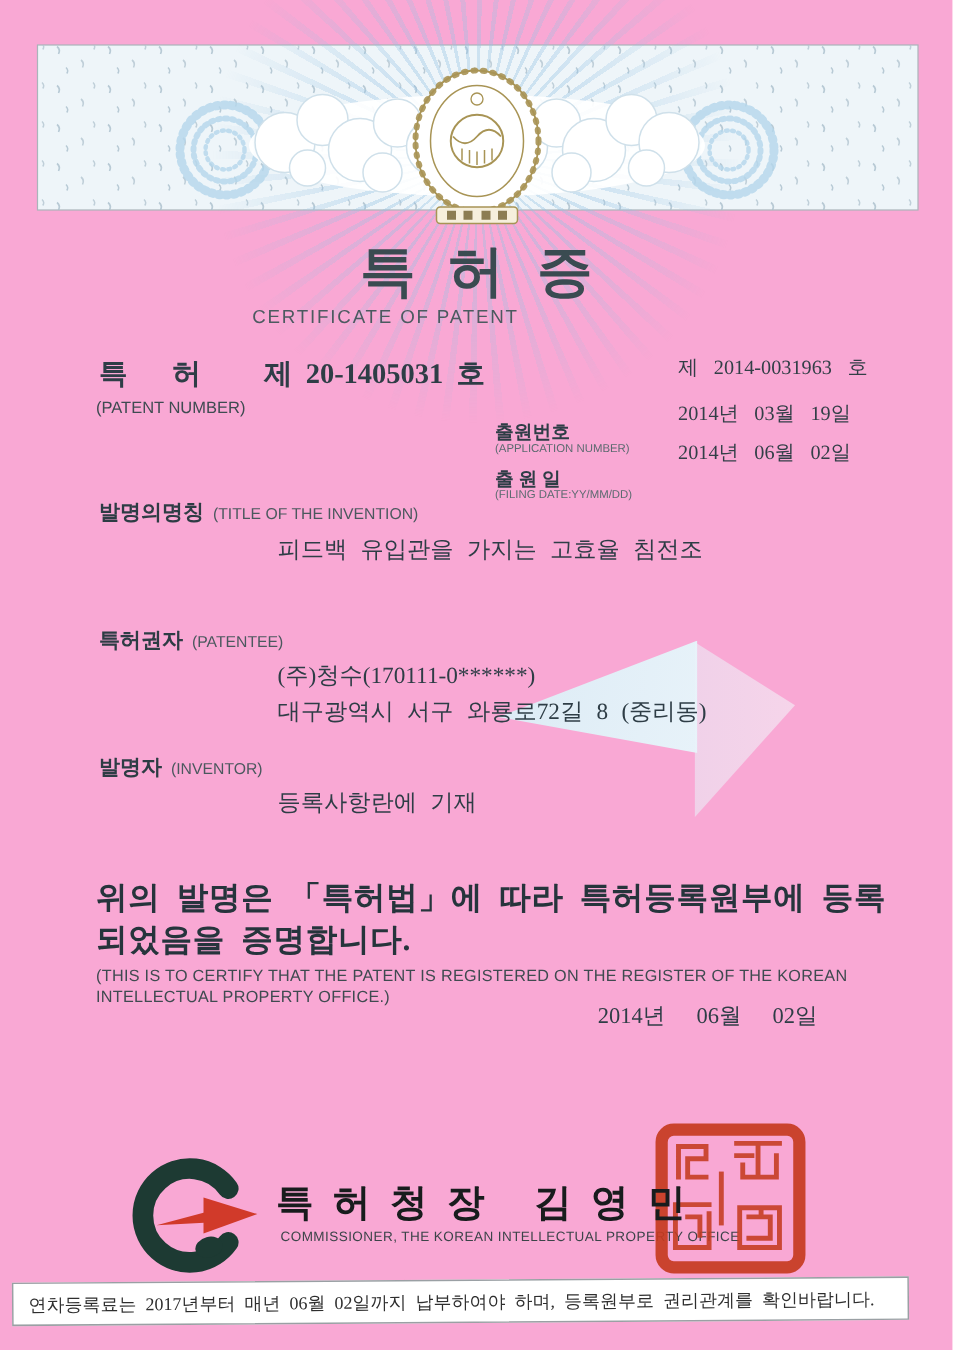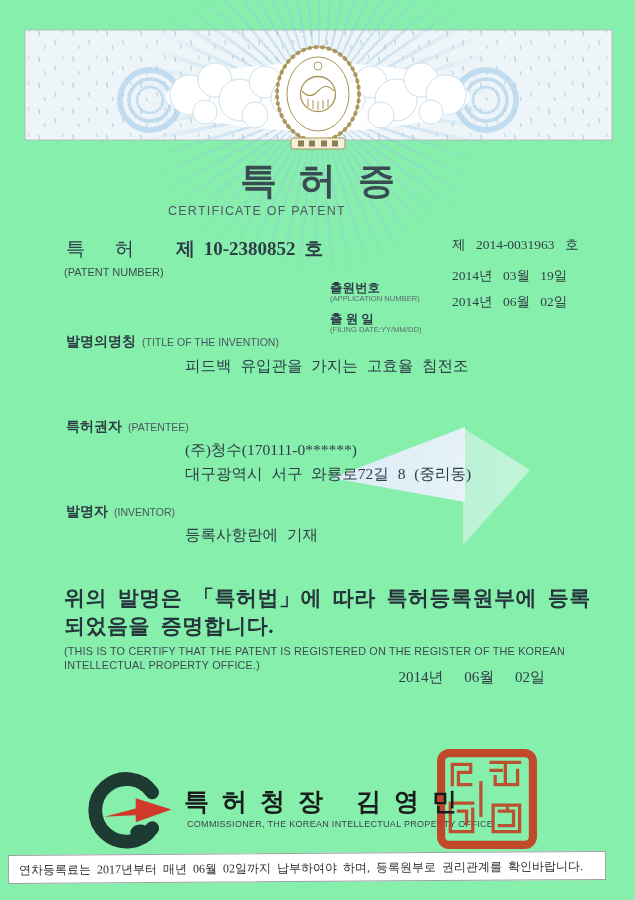--- a/index.html
+++ b/index.html
@@ -1,17 +1,17 @@
 <!DOCTYPE html>
 <html><head>
 <meta charset="utf-8">
 <style>
   html,body{margin:0;padding:0;background:#ffffff;}
   .page{
-    position:relative;width:635px;height:900px;background:#86efac;overflow:hidden;
+    position:relative;width:635px;height:900px;background:#f9a8d4;overflow:hidden;
     font-family:"Liberation Serif","DejaVu Serif",serif;color:#2c3b43;
   }
   
   .banner-base{position:absolute;left:0;top:0;z-index:1;}
   .rays{
     position:absolute;left:140px;top:-72px;width:356px;height:356px;border-radius:50%;z-index:2;
     background:repeating-conic-gradient(from -90deg, rgba(150,195,228,.5) 0deg 1.8deg, rgba(255,255,255,0) 1.8deg 6deg);
     -webkit-mask:radial-gradient(circle at 50% 50%, rgba(0,0,0,.75) 0 30%, rgba(0,0,0,.3) 55%, transparent 70%);
     mask:radial-gradient(circle at 50% 50%, rgba(0,0,0,.75) 0 30%, rgba(0,0,0,.3) 55%, transparent 70%);
   }
@@ -22,21 +22,21 @@
     font-family:"Liberation Sans","DejaVu Sans",sans-serif;
     font-size:37px;font-weight:bold;letter-spacing:22px;text-indent:22px;color:#3a4b51;
   }
   .doc-subtitle{
     position:absolute;left:0;top:204px;width:513px;text-align:center;z-index:5;
     font-family:"Liberation Sans","DejaVu Sans",sans-serif;
     font-size:12.5px;letter-spacing:1.2px;text-indent:1px;color:#4c5a60;
   }
   
   .patent-no{position:absolute;left:66px;top:236px;display:flex;align-items:baseline;z-index:5;}
-  .patent-no .ko{font-size:19px;font-weight:normal;letter-spacing:30px;color:#2e3d46;}
+  .patent-no .ko{font-size:19px;font-weight:bold;letter-spacing:30px;color:#2e3d46;}
   .patent-no .num{font-size:19px;font-weight:bold;margin-left:12px;word-spacing:4px;color:#2e3d46;}
   .patent-no-en{
     position:absolute;left:64px;top:266px;z-index:5;
     font-family:"Liberation Sans","DejaVu Sans",sans-serif;font-size:11px;color:#3e4b51;
   }
   
   .meta-row{position:absolute;left:330px;z-index:5;margin-top:47px;}
   .meta-row .ko{font-size:12.5px;font-weight:bold;color:#2e3d46;line-height:12px;}
   .meta-row .en{font-family:"Liberation Sans","DejaVu Sans",sans-serif;font-size:7.6px;color:#5c6a70;line-height:10px;}
   .meta-val{position:absolute;left:452px;z-index:5;font-size:13.5px;color:#323f47;word-spacing:7px;}
@@ -151,21 +151,21 @@
   </svg>
 
   <div class="wedge main"></div>
   <div class="wedge faint"></div>
 
   <div class="doc-title">특허증</div>
   <div class="doc-subtitle">CERTIFICATE OF PATENT</div>
 
   <div class="patent-no">
     <span class="ko">특허</span>
-    <span class="num">제 10-2380852 호</span>
+    <span class="num">제 20-1405031 호</span>
   </div>
   <div class="patent-no-en">(PATENT NUMBER)</div>
 
   <div class="meta-row" style="top:235px">
     <div class="ko">출원번호</div>
     <div class="en">(APPLICATION NUMBER)</div>
   </div>
   <div class="meta-val" style="top:236px">제 2014-0031963 호</div>
 
   <div class="meta-row" style="top:266px">

